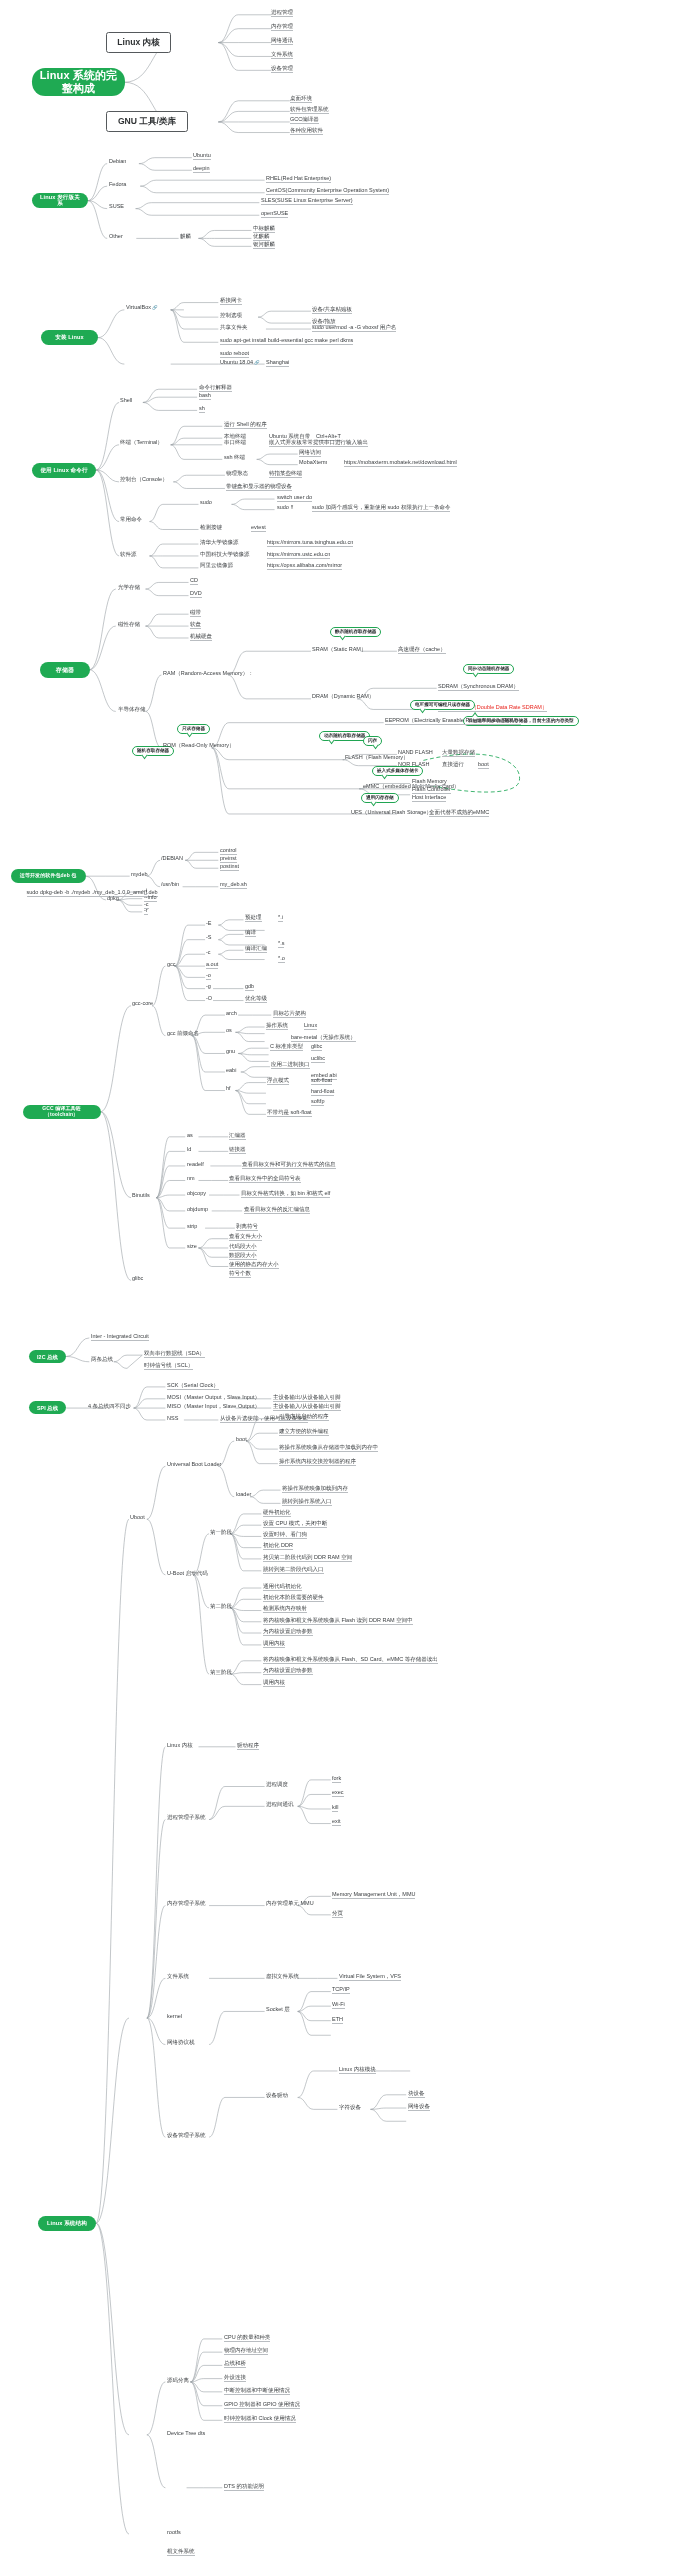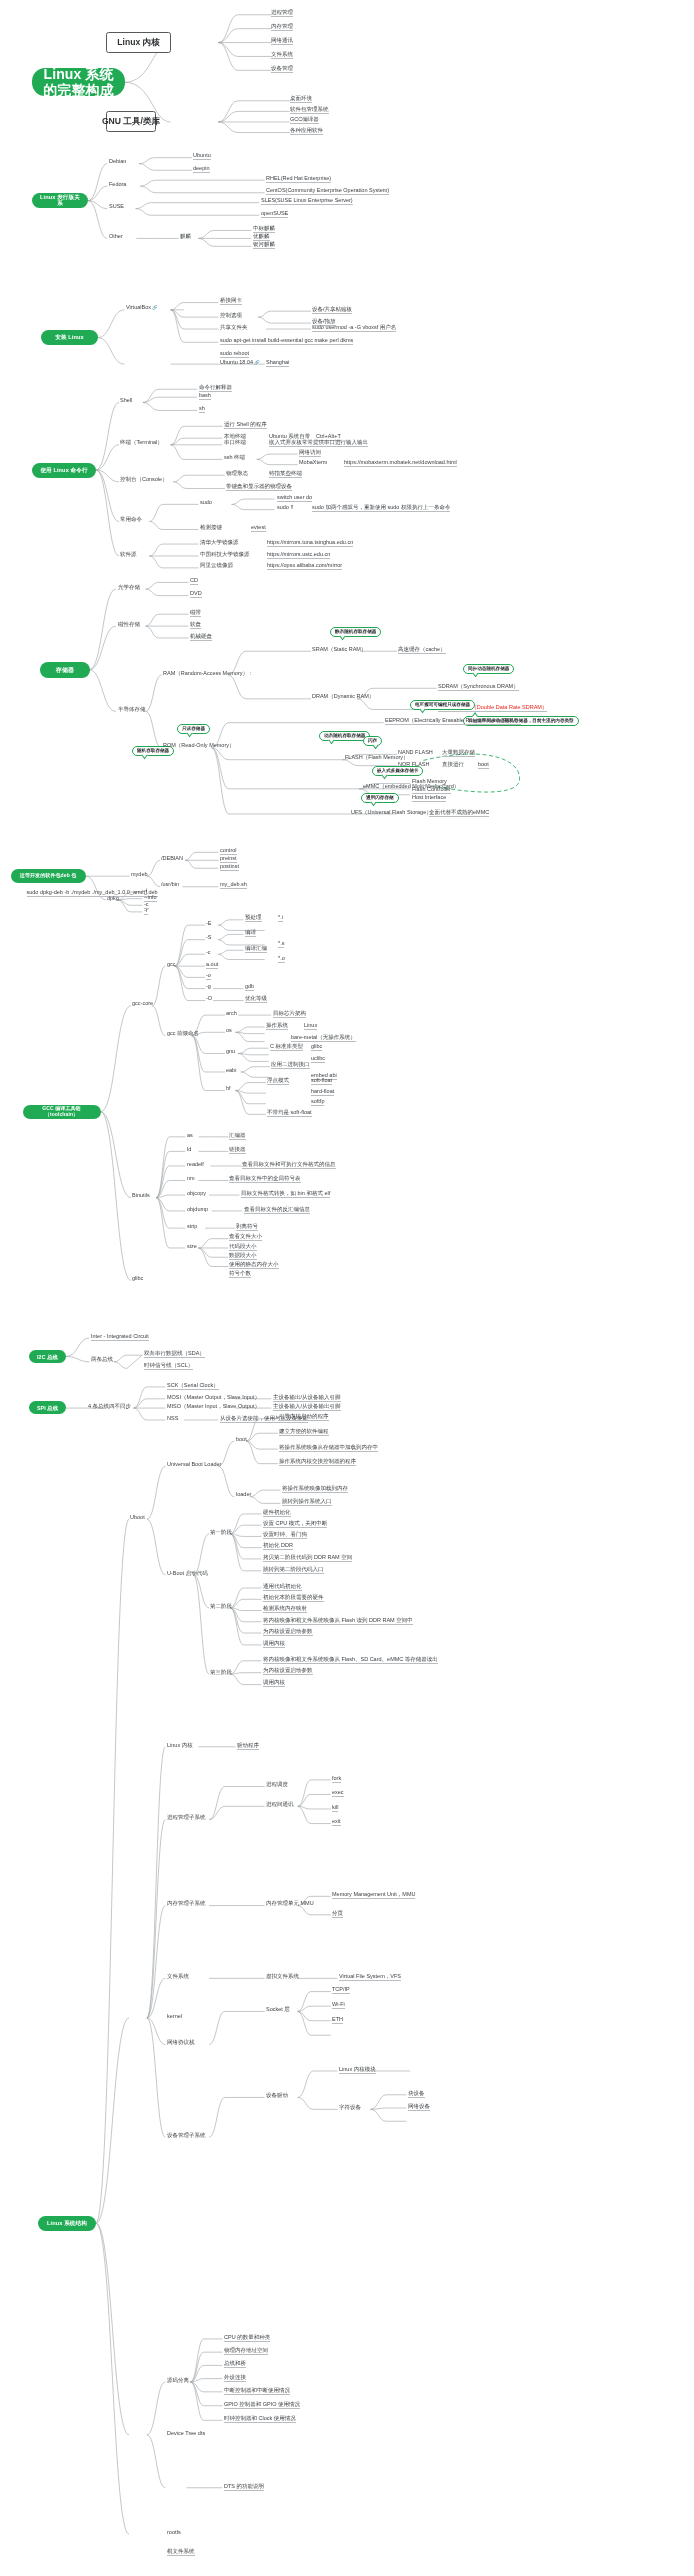--- a/index.html
+++ b/index.html
@@ -23,21 +23,21 @@
     background:#1faa53;
     color:#fff;
     border-radius:8.6px;
     font-weight:bold;
     display:flex; align-items:center; justify-content:center;
     text-align:center;
     line-height:1.15;
     padding:2.6px 6px;
     letter-spacing:0.1px;
   }
-  .root.big { font-size:14px; border-radius:13.2px; }
+  .root.big { font-size:11px; border-radius:13.2px; }
 
   
   .node {
     position:absolute;
     white-space:nowrap;
     font-size:4.9px;
     line-height:1.1;
     color:#3d4043;
     padding-bottom:0.7px;
     border-bottom:0.5px solid #b9bdc1;
@@ -338,21 +338,21 @@
     <path d="M288,3600 C298,3600 298,3658 308,3658 L336,3658"></path>
     <path d="M282,3760 L308,3760 L336,3760"></path>
   </svg>
 
   <div class="root big" style="left:32px; top:68px; width:93px; height:28px;">
     <span>Linux 系统的完整构成</span>
   </div>
   <div class="boxnode" style="left:106px; top:32px; width:65px; height:21px;">
     <span>Linux 内核</span>
   </div>
-  <div class="boxnode" style="left:106px; top:111px; width:50px; height:21px;">
+  <div class="boxnode" style="left:106px; top:111px; width:82px; height:21px;">
     <span>GNU 工具/类库</span>
   </div>
   <div class="node s8" style="left:271px; top:9.3px;">进程管理</div>
   <div class="node s8" style="left:271px; top:23px;">内存管理</div>
   <div class="node s8" style="left:271px; top:37px;">网络通讯</div>
   <div class="node s8" style="left:271px; top:51px;">文件系统</div>
   <div class="node s8" style="left:271px; top:65px;">设备管理</div>
   <div class="node s8" style="left:290px; top:95px;">桌面环境</div>
   <div class="node s8" style="left:290px; top:106px;">软件包管理系统</div>
   <div class="node s8" style="left:290px; top:116px;">GCC编译器</div>

